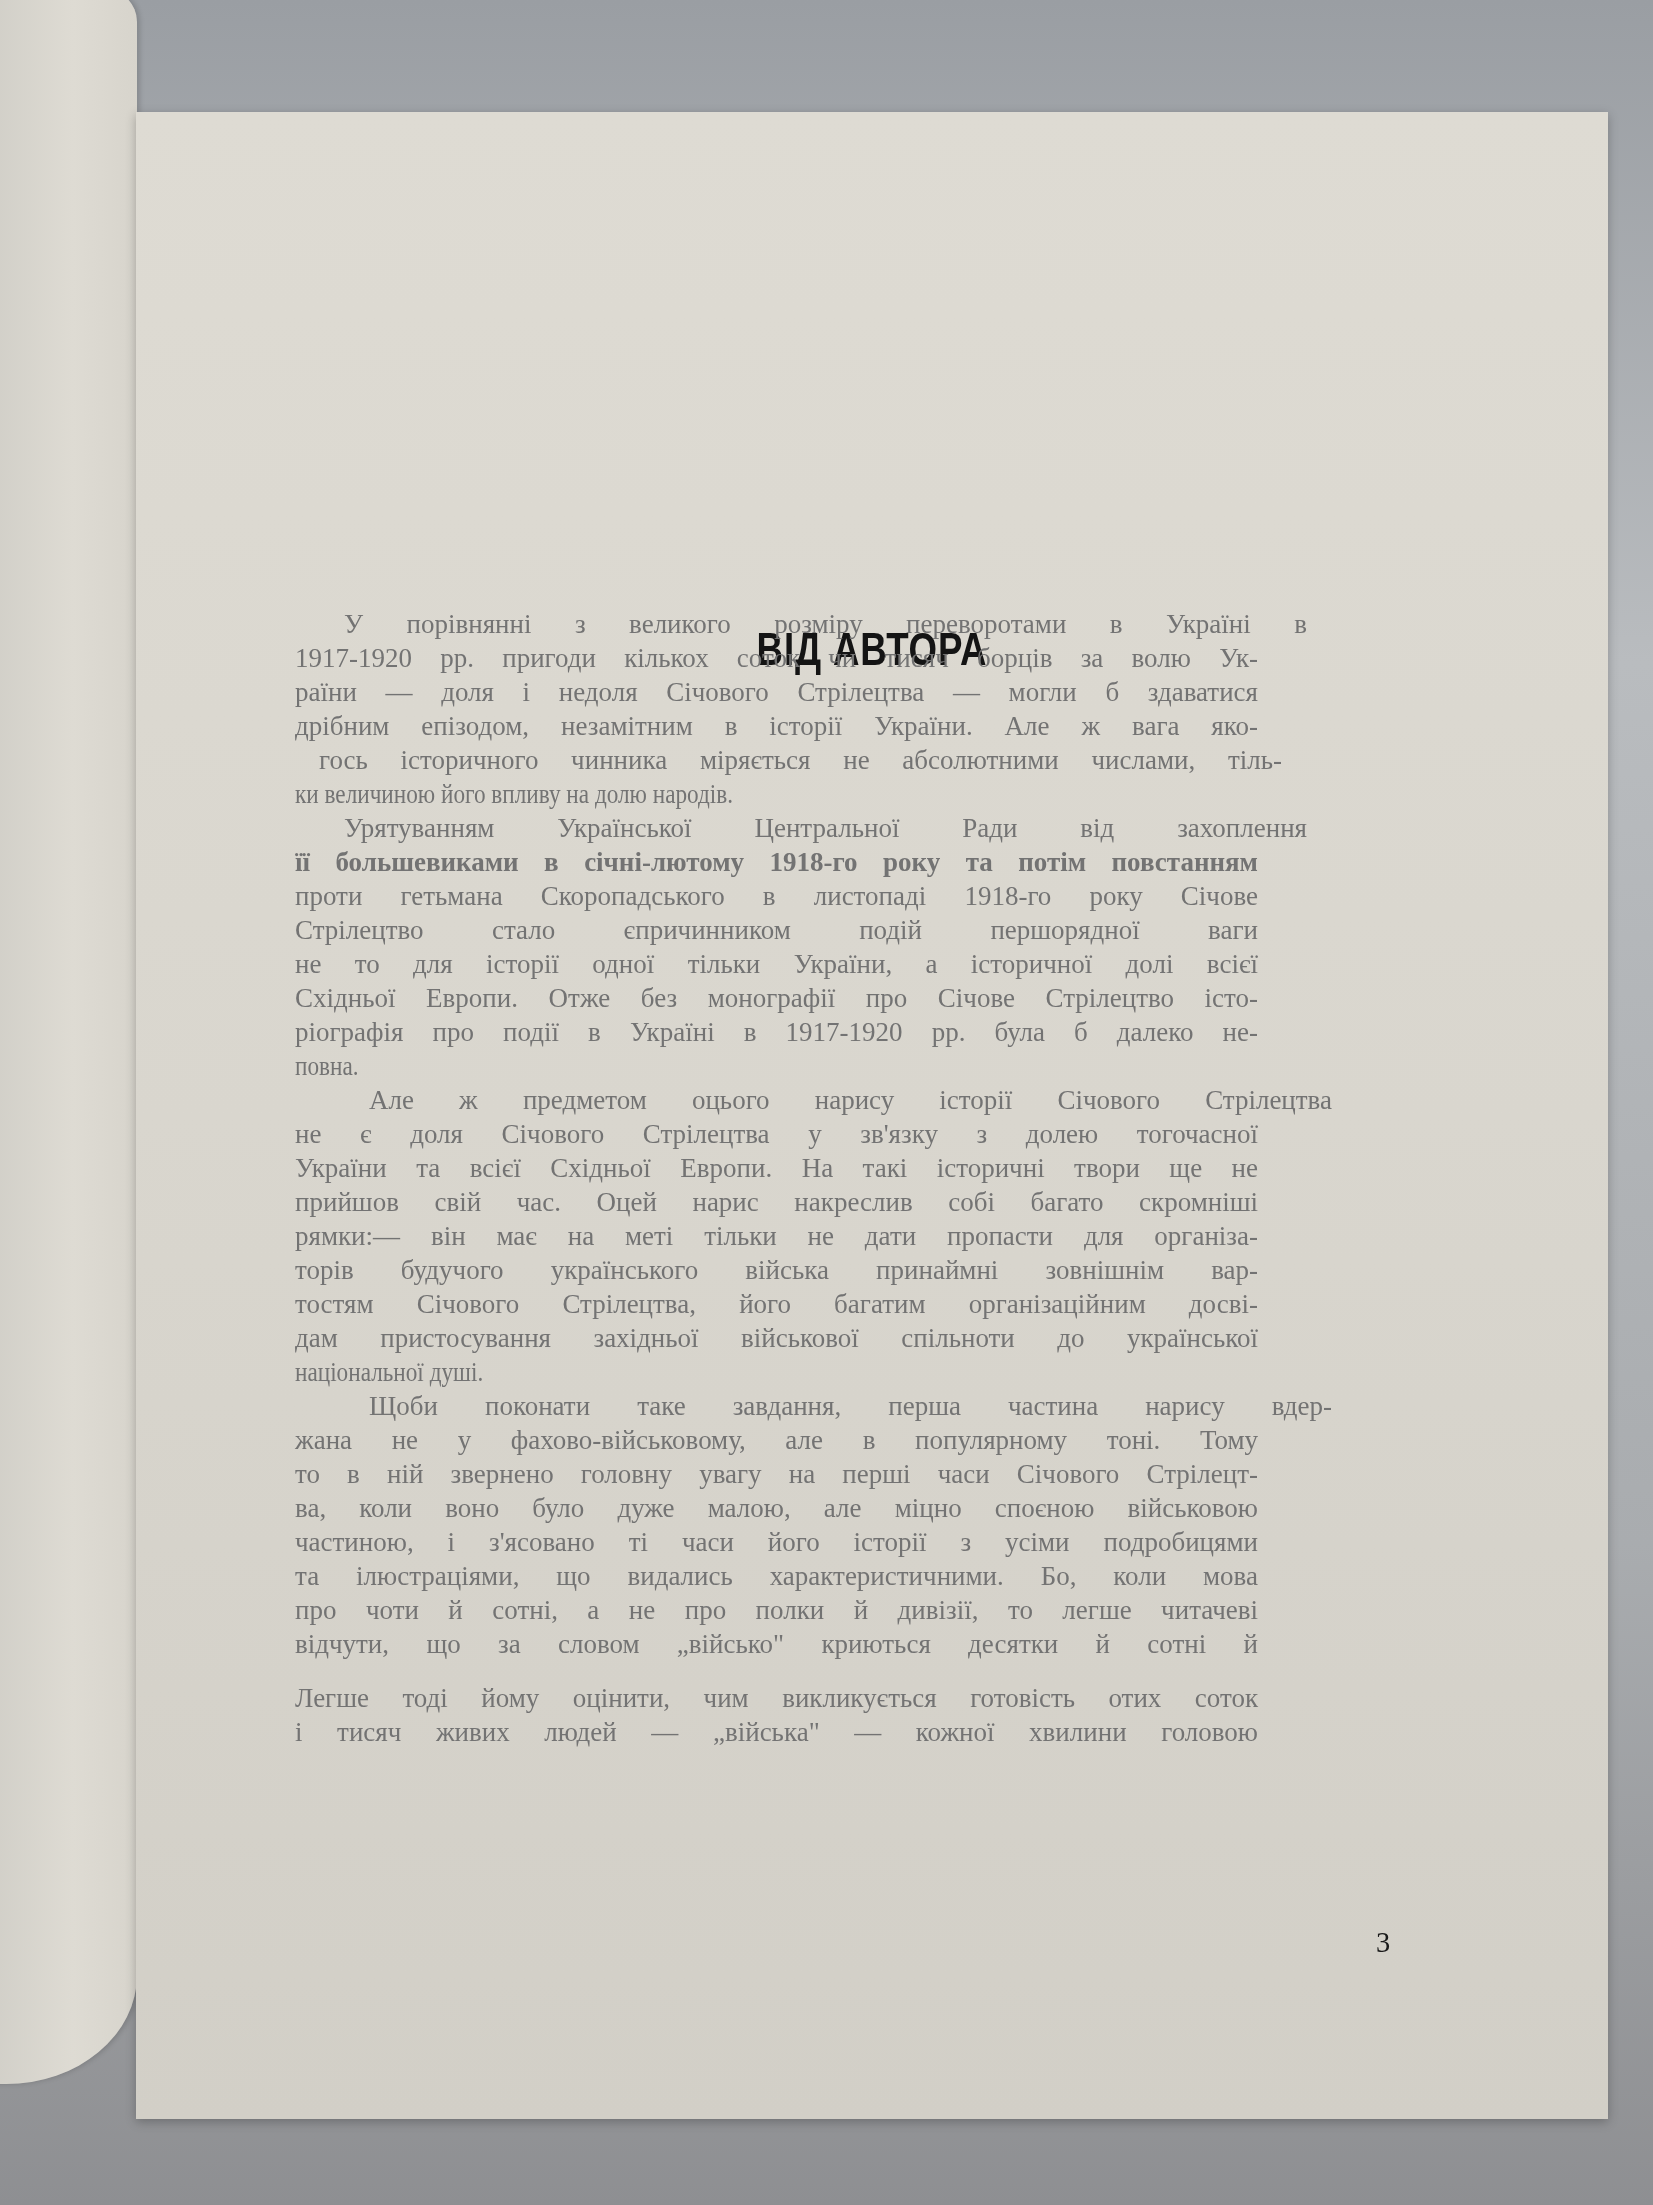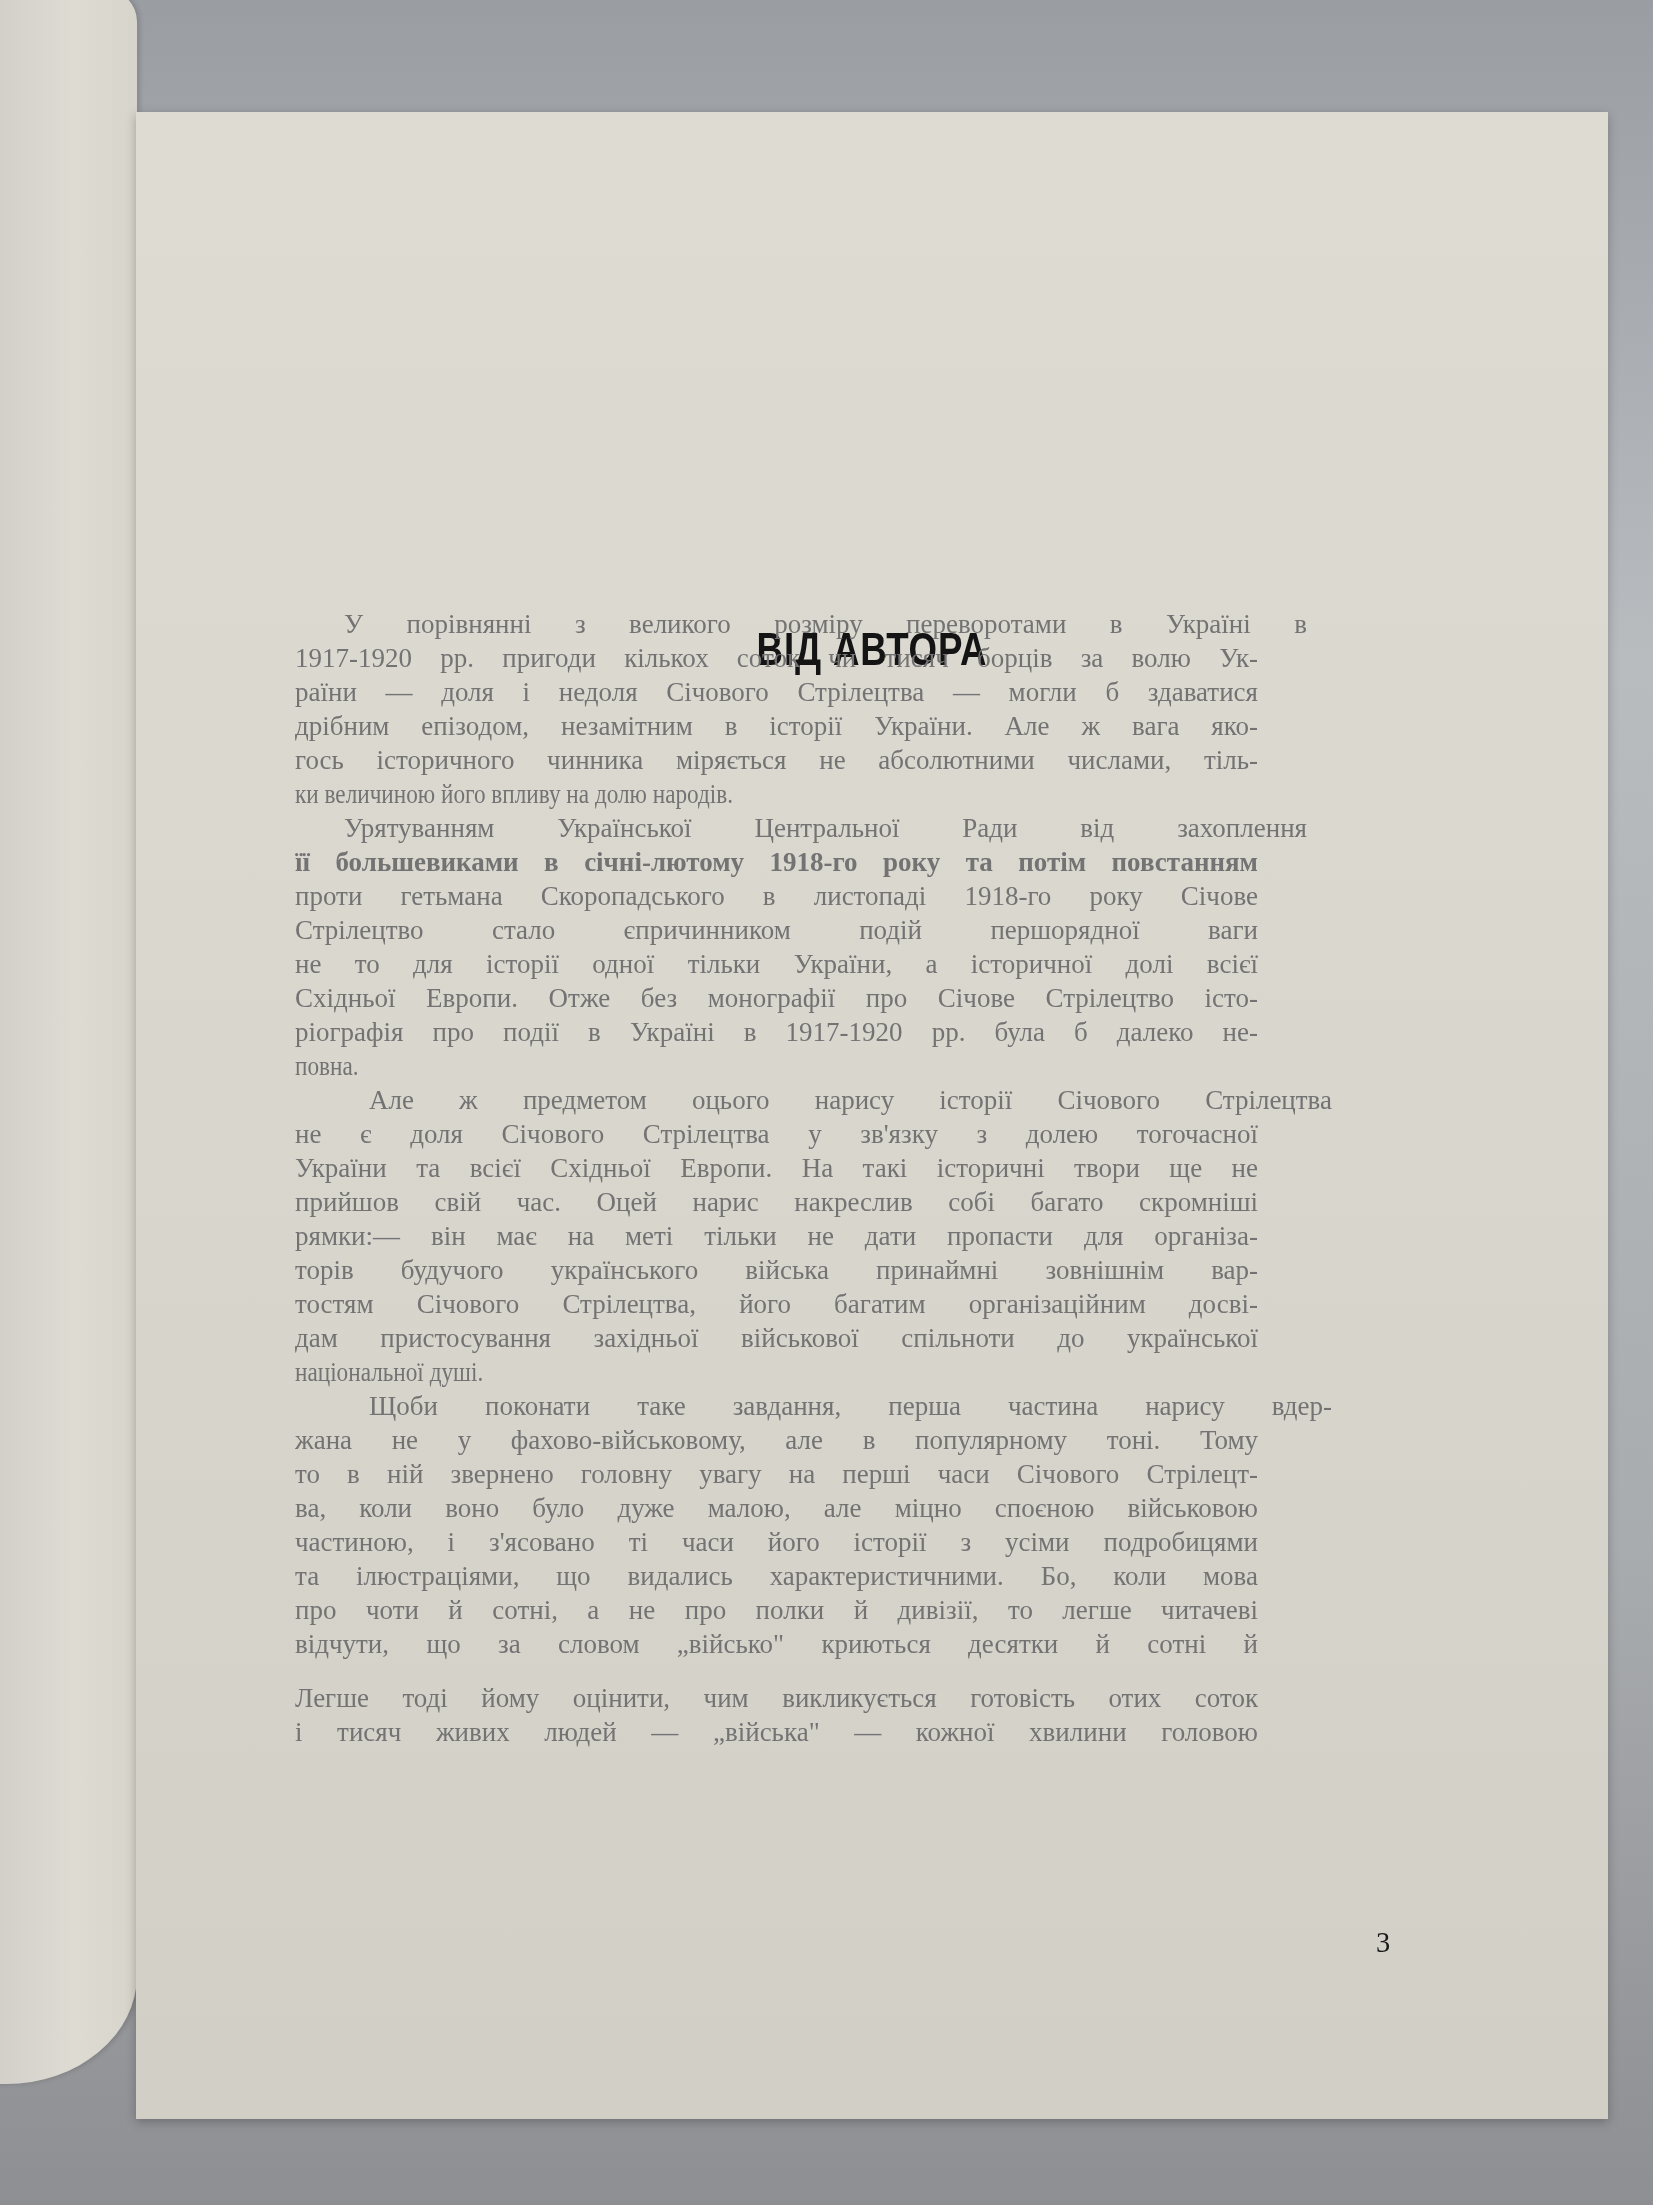--- a/index.html
+++ b/index.html
@@ -58,21 +58,21 @@
   <div class="heading">ВІД АВТОРА</div>
   <div class="page-number">3</div>
 </div>
 
 <div class="body-text">
 
   <span class="line indent" style="display: block; width: 963px;">У порівнянні з великого розміру переворотами в Україні в</span>
   <span class="line" style="display: block; width: 963px;">1917-1920 рр. пригоди кількох соток чи тисяч борців за волю Ук-</span>
   <span class="line" style="display: block; width: 963px;">раїни — доля і недоля Січового Стрілецтва — могли б здаватися</span>
   <span class="line" style="display: block; width: 963px;">дрібним епізодом, незамітним в історії України. Але ж вага яко-</span>
-  <span class="line" style="display: block; width: 963px;">гось історичного чинника міряється не абсолютними числами, тіль-</span>
+  <span class="line" style="display: block; width: 963px; margin-left: 24px;">гось історичного чинника міряється не абсолютними числами, тіль-</span>
   <span class="line last" style="display: block; width: auto; transform: scaleX(0.86);">ки величиною його впливу на долю народів.</span>
 
   <span class="line indent" style="display: block; width: 963px;">Урятуванням Української Центральної Ради від захоплення</span>
   <span class="line" style="display: block; width: 963px; font-weight: bold;">її большевиками в січні-лютому 1918-го року та потім повстанням</span>
   <span class="line" style="display: block; width: 963px;">проти гетьмана Скоропадського в листопаді 1918-го року Січове</span>
   <span class="line" style="display: block; width: 963px;">Стрілецтво стало єпричинником подій першорядної ваги</span>
   <span class="line" style="display: block; width: 963px;">не то для історії одної тільки України, а історичної долі всієї</span>
   <span class="line" style="display: block; width: 963px;">Східньої Европи. Отже без монографії про Січове Стрілецтво істо-</span>
   <span class="line" style="display: block; width: 963px;">ріографія про події в Україні в 1917-1920 рр. була б далеко не-</span>
   <span class="line last" style="display: block; width: auto; transform: scaleX(0.86);">повна.</span>

